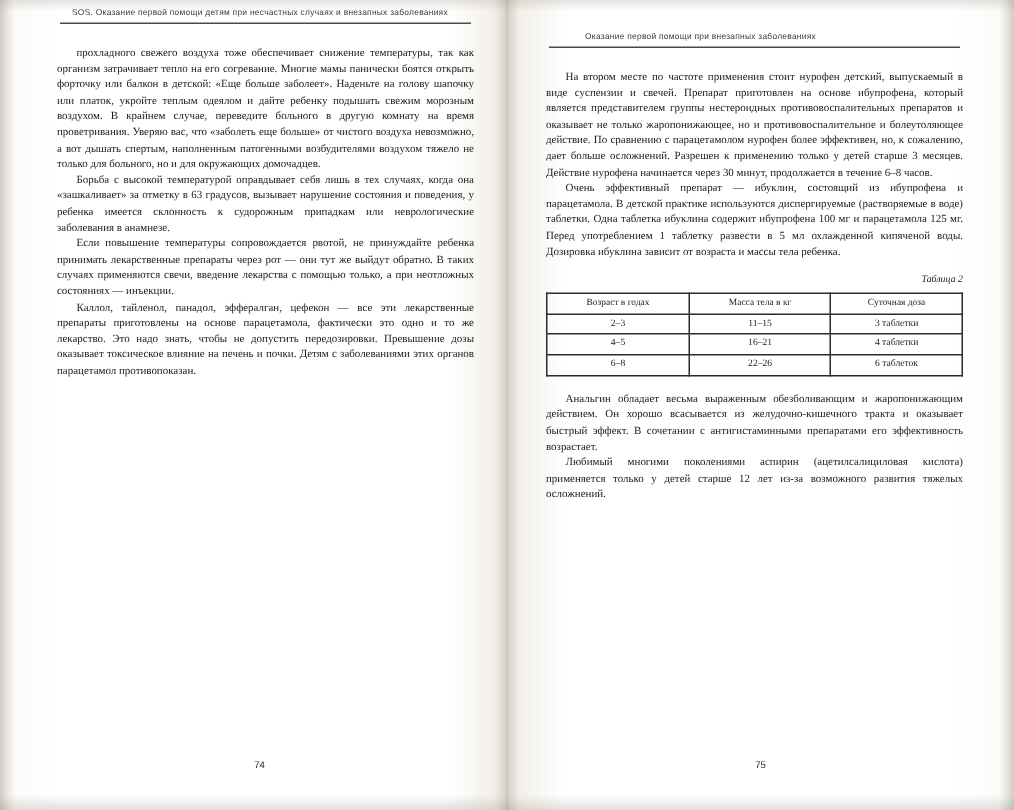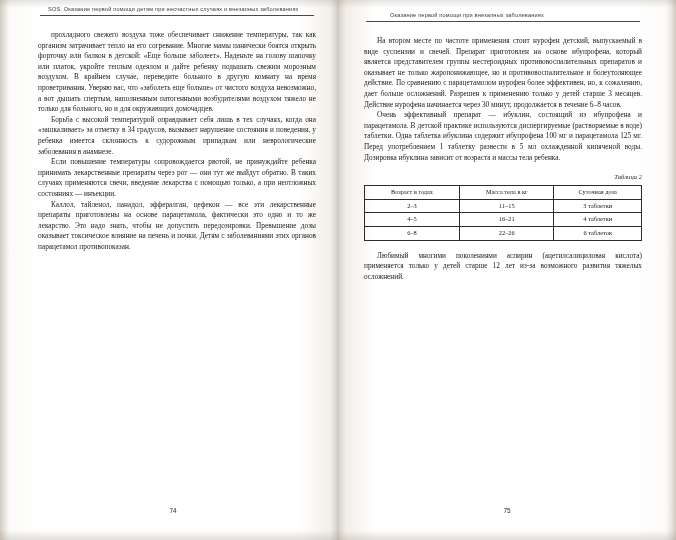--- a/index.html
+++ b/index.html
@@ -27,21 +27,21 @@
     box-sizing: border-box;
   }
   .page {
     position: absolute;
     top: 0;
     width: 338px;
     height: 540px;
     box-sizing: border-box;
   }
   .page.left { left: 4px; padding: 6px 26px 18px 34px; }
-  .page.right { left: 338px; padding: 12px 34px 18px 26px; }
+  .page.right { left: 338px; padding: 22px 34px 18px 26px; }
 
   .runhead {
     font-size: 5.6px;
     letter-spacing: 0.18px;
     color: #3a3a3a;
     white-space: nowrap;
     overflow: hidden;
     text-overflow: clip;
     font-family: "Liberation Sans", sans-serif;
   }
@@ -139,21 +139,21 @@
 </head>
 <body>
 
 <div class="book">
 
   <div class="page left">
     <div class="runhead">SOS. Оказание первой помощи детям при несчастных случаях и внезапных заболеваниях</div>
     <div class="rule"></div>
     <div class="col">
       <p>прохладного свежего воздуха тоже обеспечивает снижение температуры, так как организм затрачивает тепло на его согревание. Многие мамы панически боятся открыть форточку или балкон в детской: «Еще больше заболеет». Наденьте на голову шапочку или платок, укройте теплым одеялом и дайте ребенку подышать свежим морозным воздухом. В крайнем случае, переведите больного в другую комнату на время проветривания. Уверяю вас, что «заболеть еще больше» от чистого воздуха невозможно, а вот дышать спертым, наполненным патогенными возбудителями воздухом тяжело не только для больного, но и для окружающих домочадцев.</p>
-      <p>Борьба с высокой температурой оправдывает себя лишь в тех случаях, когда она «зашкаливает» за отметку в 34 градусов, вызывает нарушение состояния и поведения, у ребенка имеется склонность к судорожным припадкам или неврологические заболевания в анамнезе.</p>
+      <p>Борьба с высокой температурой оправдывает себя лишь в тех случаях, когда она «зашкаливает» за отметку в 63 градусов, вызывает нарушение состояния и поведения, у ребенка имеется склонность к судорожным припадкам или неврологические заболевания в анамнезе.</p>
       <p>Если повышение температуры сопровождается рвотой, не принуждайте ребенка принимать лекарственные препараты через рот — они тут же выйдут обратно. В таких случаях применяются свечи, введение лекарства с помощью только, а при неотложных состояниях — инъекции.</p>
       <p>Каллол, тайленол, панадол, эффералган, цефекон — все эти лекарственные препараты приготовлены на основе парацетамола, фактически это одно и то же лекарство. Это надо знать, чтобы не допустить передозировки. Превышение дозы оказывает токсическое влияние на печень и почки. Детям с заболеваниями этих органов парацетамол противопоказан.</p>
     </div>
     <div class="folio">74</div>
   </div>
 
   <div class="page right">
     <div class="runhead">Оказание первой помощи при внезапных заболеваниях</div>
     <div class="rule"></div>
     <div class="col">
@@ -181,20 +181,21 @@
             <td>4 таблетки</td>
           </tr>
           <tr>
             <td>6–8</td>
             <td>22–26</td>
             <td>6 таблеток</td>
           </tr>
         </tbody>
       </table>
 
+      <p>Анальгин обладает весьма выраженным обезболивающим и жаропонижающим действием. Он хорошо всасывается из желудочно-кишечного тракта и оказывает быстрый эффект. В сочетании с антигистаминными препаратами его эффективность возрастает.</p>
       <p>Любимый многими поколениями аспирин (ацетилсалициловая кислота) применяется только у детей старше 12 лет из-за возможного развития тяжелых осложнений.</p>
     </div>
     <div class="folio">75</div>
   </div>
 
   <div class="gutter"></div>
   <div class="edge-l"></div>
   <div class="edge-r"></div>
   <div class="edge-t"></div>
   <div class="edge-b"></div>

